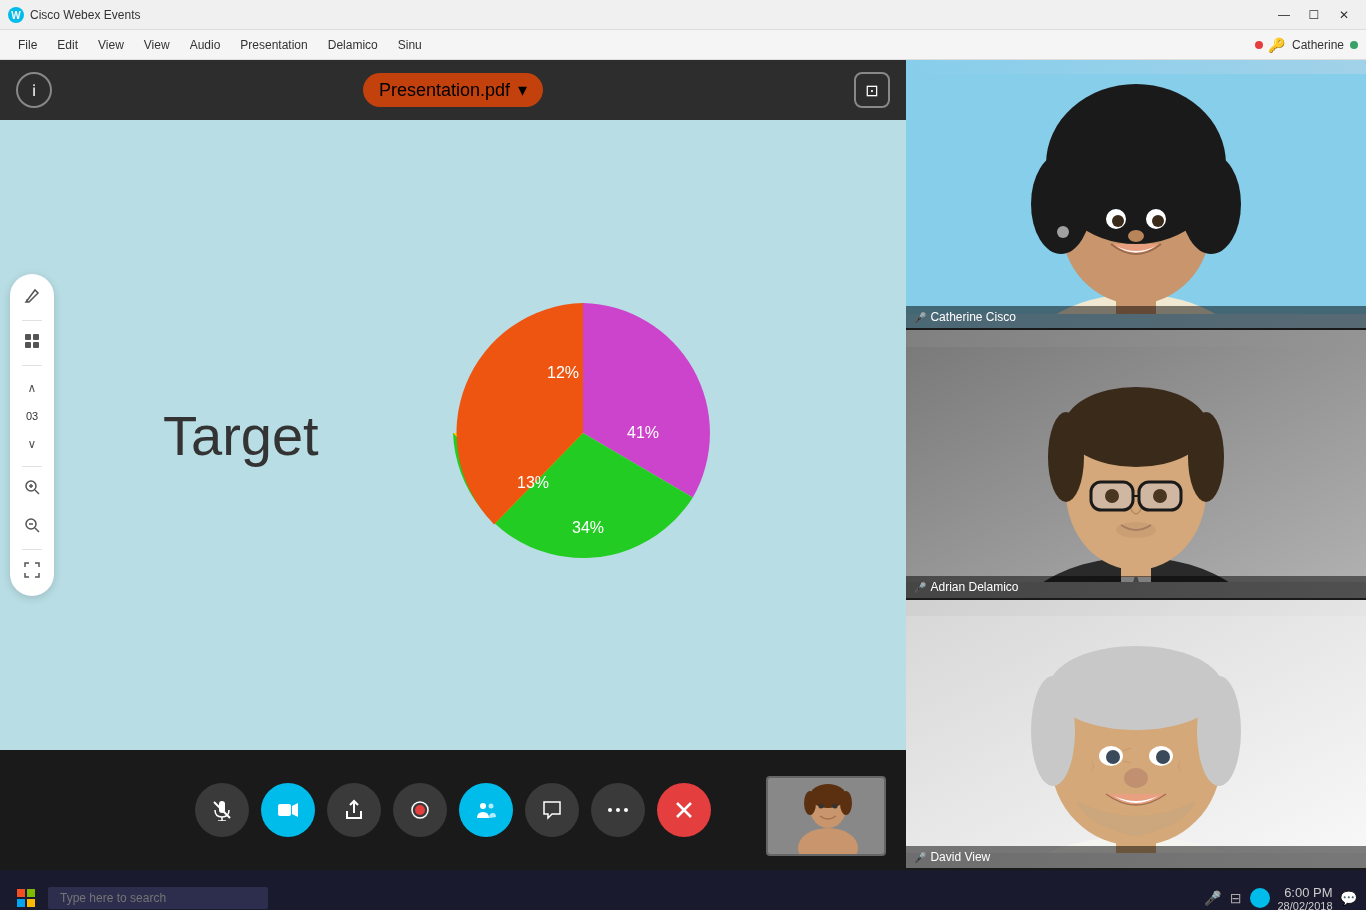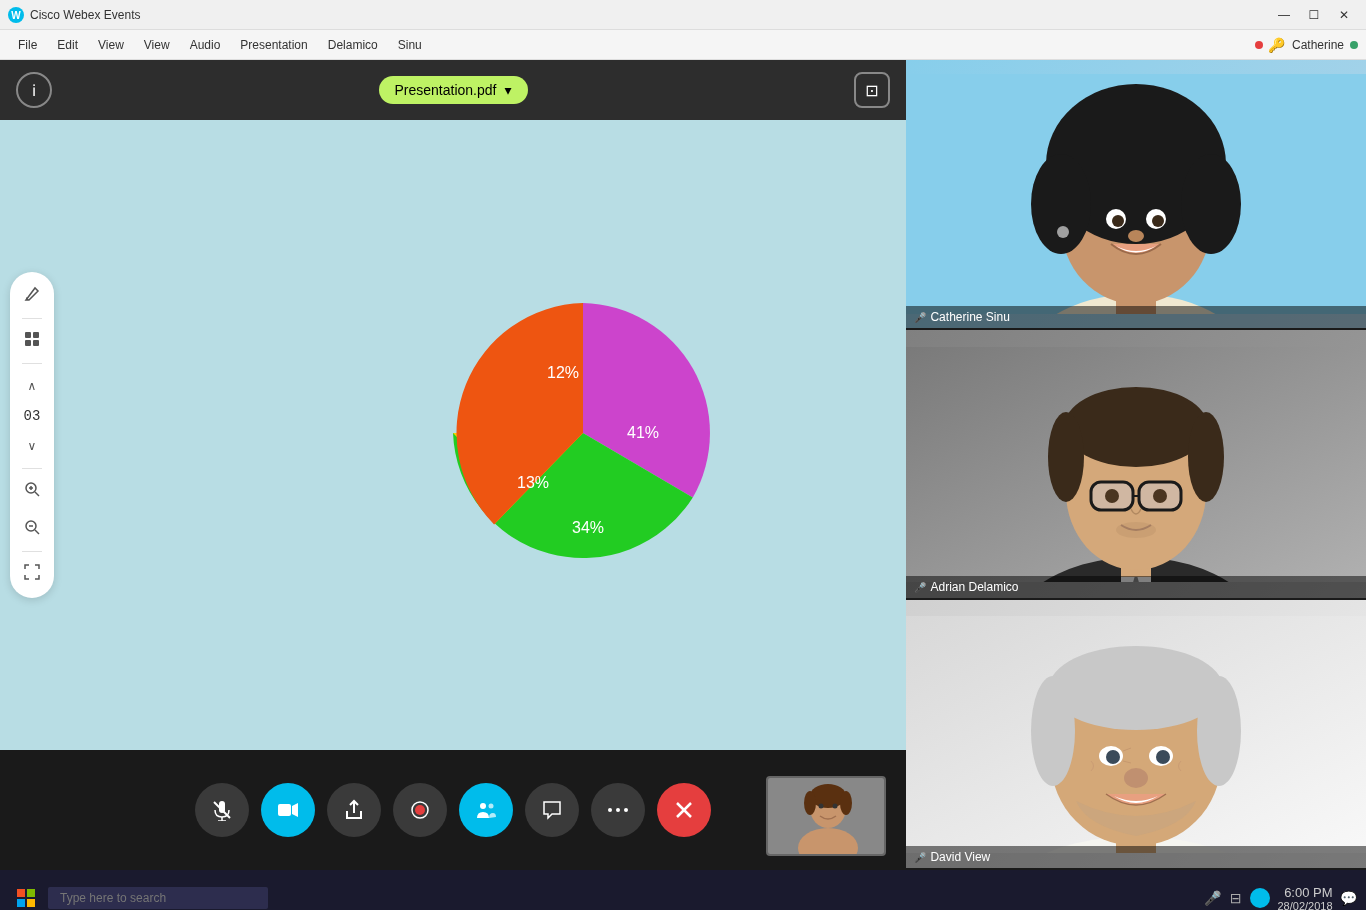--- a/index.html
+++ b/index.html
@@ -69,25 +69,25 @@
       padding: 0 16px;
     }
     #pres-info-btn {
       width: 36px; height: 36px;
       border: 2px solid #888;
       border-radius: 50%;
       display: flex; align-items: center; justify-content: center;
       color: #fff; cursor: pointer; font-size: 16px;
     }
     #pres-name-btn {
-      background: #bef264;
+      background: #c2410c;
       border: none;
       border-radius: 20px;
       padding: 6px 16px;
-      font-size: 14px;
+      font-size: 18px;
       cursor: pointer;
       display: flex;
       align-items: center;
       gap: 8px;
       font-weight: 500;
     }
     #pres-layout-btn {
       width: 36px; height: 36px;
       border: 2px solid #888;
       border-radius: 8px;
@@ -124,21 +124,21 @@
     .slide-tool-btn {
       width: 32px; height: 32px;
       border: none;
       background: transparent;
       display: flex; align-items: center; justify-content: center;
       cursor: pointer;
       border-radius: 6px;
       color: #555;
       font-size: 16px;
     }
-    .page-indicator { display: flex; flex-direction: column; align-items: center; font-size: 14px; color: #333; font-family: Liberation Mono, monospace; }
+    .page-indicator { display: flex; flex-direction: column; align-items: center; font-size: 11px; color: #333; }
     .divider-h { width: 20px; height: 1px; background: #e0e0e0; }
 
     
     #slide-content {
       position: relative;
       width: 680px;
       height: 440px;
     }
     #slide-target-text {
       position: absolute;
@@ -370,20 +370,21 @@
               <polyline points="2,6 2,2 6,2" stroke="#555" stroke-width="1.5" fill="none"></polyline>
               <polyline points="12,2 16,2 16,6" stroke="#555" stroke-width="1.5" fill="none"></polyline>
               <polyline points="16,12 16,16 12,16" stroke="#555" stroke-width="1.5" fill="none"></polyline>
               <polyline points="6,16 2,16 2,12" stroke="#555" stroke-width="1.5" fill="none"></polyline>
             </svg>
           </span>
         </button>
       </div>
 
       <div id="slide-content">
+        <div id="slide-target-text">Target</div>
 
         <div id="pie-chart">
           <svg width="300" height="300" viewBox="0 0 300 300">
 
             <path d="M150,150 L150,20 A130,130 0 0,1 259.8,214.5 Z" fill="#cc44cc"></path>
 
             <path d="M150,150 L259.8,214.5 A130,130 0 0,1 20,150 Z" fill="#22cc22"></path>
 
             <path d="M150,150 L20,150 A130,130 0 0,1 61.1,241.4 Z" fill="#ffcc00"></path>
 
@@ -512,21 +513,21 @@
 
           <path d="M210 172 Q230 185 250 172 Q230 182 210 172Z" fill="white"></path>
 
           <ellipse cx="230" cy="162" rx="8" ry="6" fill="#b8855a"></ellipse>
 
           <circle cx="157" cy="158" r="6" fill="#a0a0a0"></circle>
         </svg>
       </div>
       <div class="participant-name-bar">
         <span style="font-size:10px;">🎤</span>
-        <span>Catherine Sinu</span>
+        <span>Catherine Cisco</span>
       </div>
     </div>
 
     <div class="participant-tile face-bg-2">
       <div class="participant-face">
         <svg width="460" height="235" viewBox="0 0 460 235">
 
           <defs>
             <linearGradient id="bg2" x1="0%" y1="0%" x2="100%" y2="100%">
               <stop offset="0%" style="stop-color:#7a7a7a"></stop>

